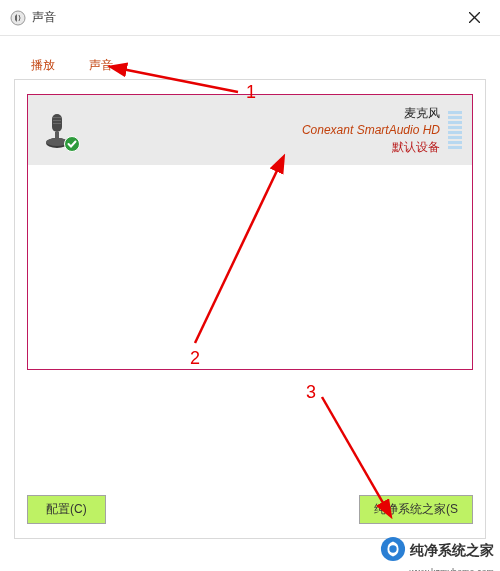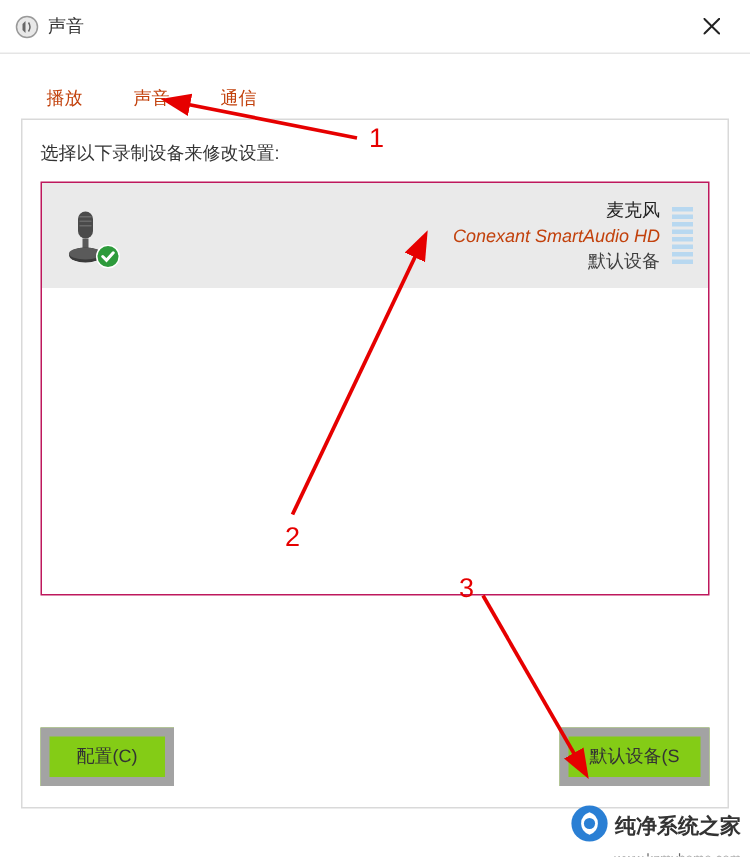--- a/index.html
+++ b/index.html
@@ -119,43 +119,43 @@
       font-size: 12px;
       color: #222;
     }
     .device-sub {
       font-size: 12px;
       color: #c2410c;
       font-style: italic;
     }
     .device-status {
       font-size: 12px;
-      color: #404040;
+      color: #b91c1c;
     }
     .level-meter {
       width: 14px;
       height: 38px;
       margin-left: 8px;
       flex-shrink: 0;
     }
     .bottom-buttons {
       position: absolute;
       bottom: 14px;
       left: 12px;
       right: 12px;
       display: flex;
       justify-content: space-between;
       align-items: center;
     }
     .btn {
       padding: 5px 18px;
       font-size: 12px;
       color: #333;
-      background: #84cc16;
-      border: 6px solid #a3a3a3;
+      background: #bef264;
+      border: 1px solid #a3a3a3;
       cursor: default;
     }
     .btn.right {
       padding: 5px 14px;
     }
     
     .arrow-layer {
       position: absolute;
       top: 0;
       left: 0;
@@ -211,25 +211,23 @@
       <line x1="0" y1="0" x2="10" y2="10" stroke="#222" stroke-width="1.2"></line>
       <line x1="10" y1="0" x2="0" y2="10" stroke="#222" stroke-width="1.2"></line>
     </svg>
   </span>
 </div>
 
 <div class="content">
   <div class="tabs">
     <div class="tab"><span>播放</span></div>
     <div class="tab"><span>声音</span></div>
-    <div class="tab"><span>通信</span></div>
   </div>
 
   <div class="tabpanel">
-    <div class="instruction">选择以下录制设备来修改设置:</div>
 
     <div class="device-list">
       <div class="device-item">
         <div class="device-icon-wrap">
           <svg viewBox="0 0 40 40" width="40" height="40">
             <rect x="14" y="4" width="10" height="18" rx="5" fill="#4a4a4a"></rect>
             <rect x="15" y="7" width="8" height="1" fill="#6a6a6a"></rect>
             <rect x="15" y="10" width="8" height="1" fill="#6a6a6a"></rect>
             <rect x="15" y="13" width="8" height="1" fill="#6a6a6a"></rect>
             <rect x="17" y="22" width="4" height="8" fill="#5a5a5a"></rect>
@@ -258,21 +256,21 @@
             <rect x="0" y="25" width="14" height="3" fill="#b8d8f0"></rect>
             <rect x="0" y="30" width="14" height="3" fill="#b8d8f0"></rect>
             <rect x="0" y="35" width="14" height="3" fill="#b8d8f0"></rect>
           </svg>
         </div>
       </div>
     </div>
 
     <div class="bottom-buttons">
       <button class="btn">配置(C)</button>
-      <button class="btn right">默认设备(S</button>
+      <button class="btn right">纯净系统之家(S</button>
     </div>
   </div>
 </div>
 
 <svg class="arrow-layer" width="500" height="571">
   <defs>
     <marker id="arrowhead" markerWidth="8" markerHeight="8" refX="6" refY="3" orient="auto">
       <polygon points="0 0, 8 3, 0 6" fill="#e60000"></polygon>
     </marker>
   </defs>

